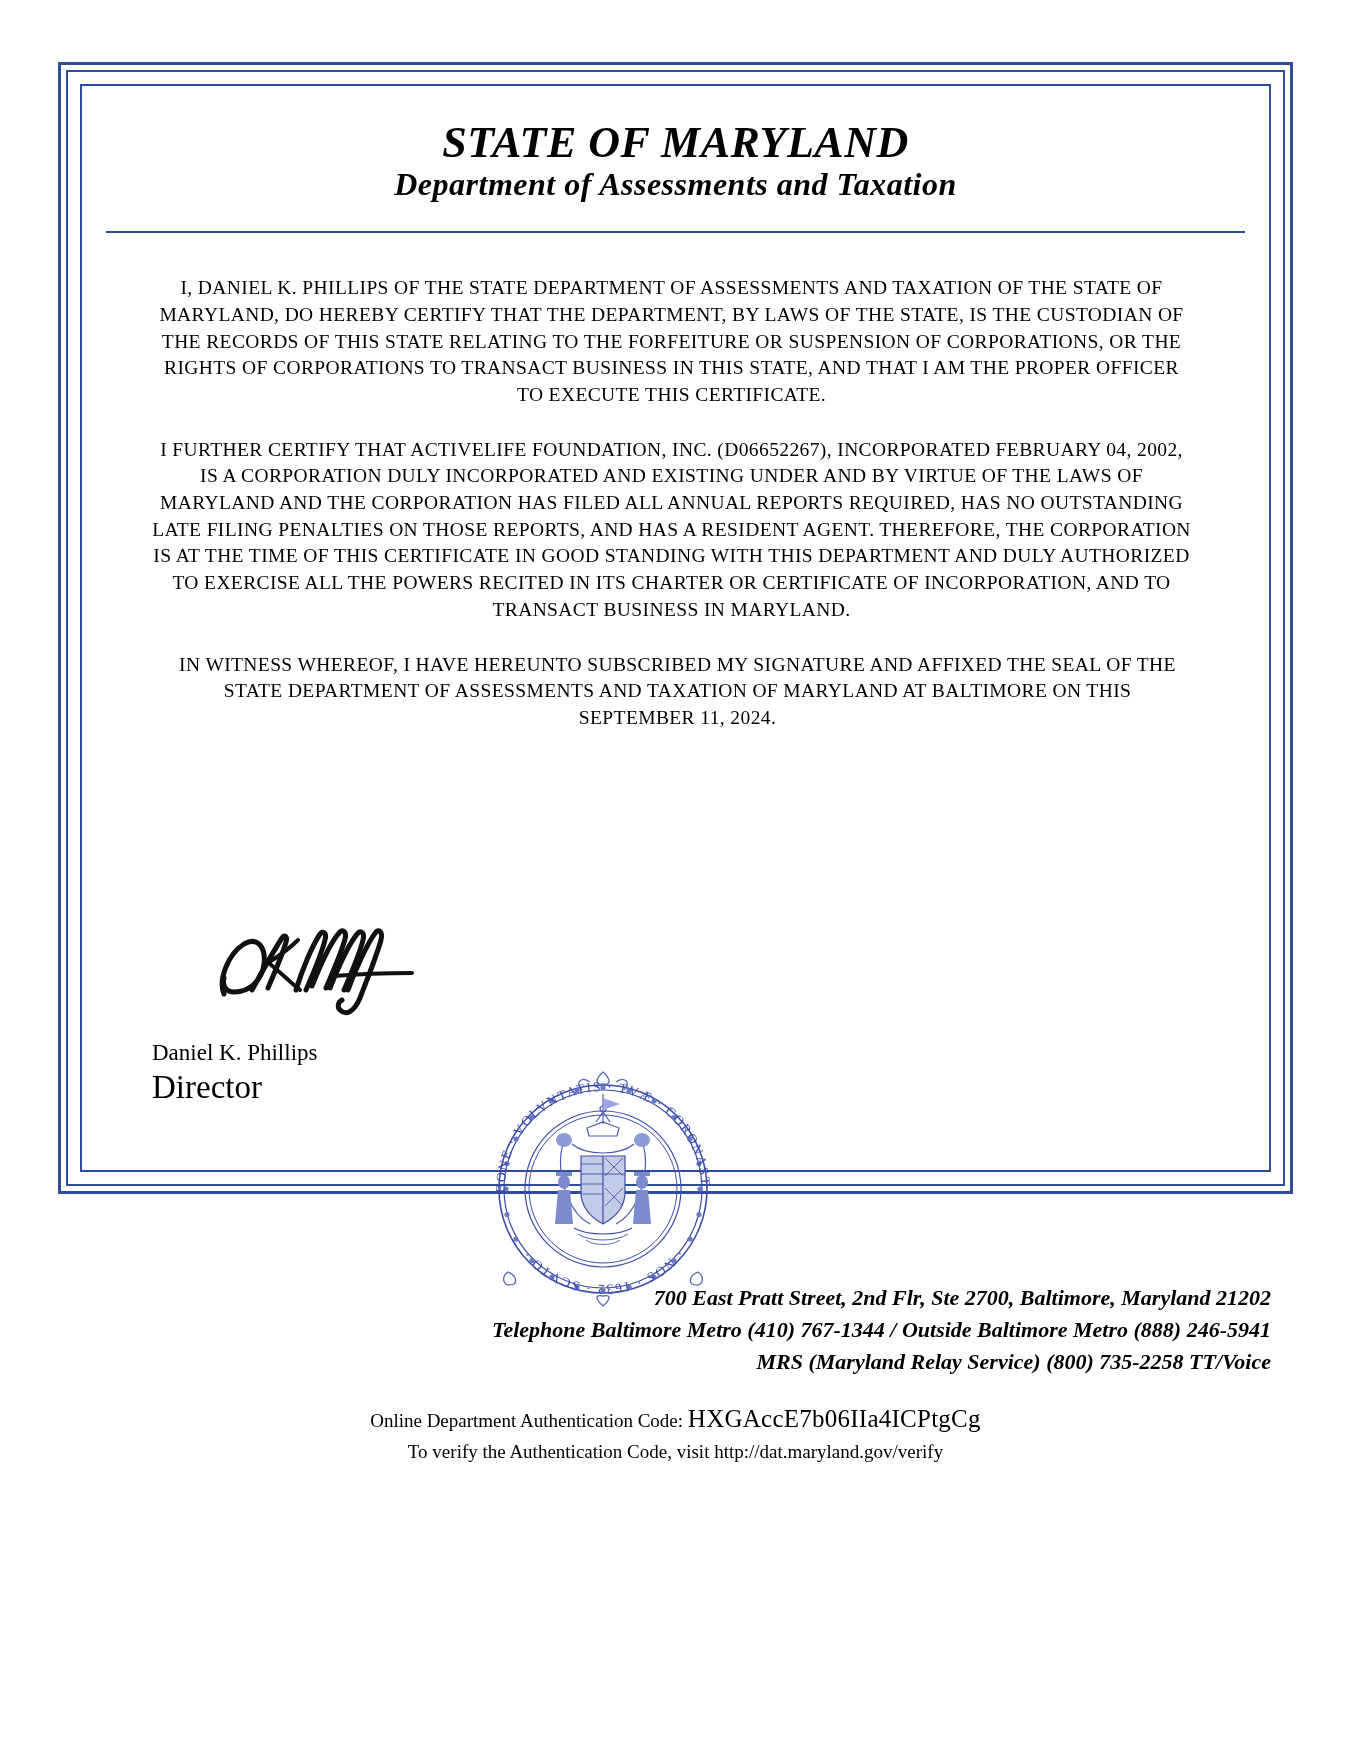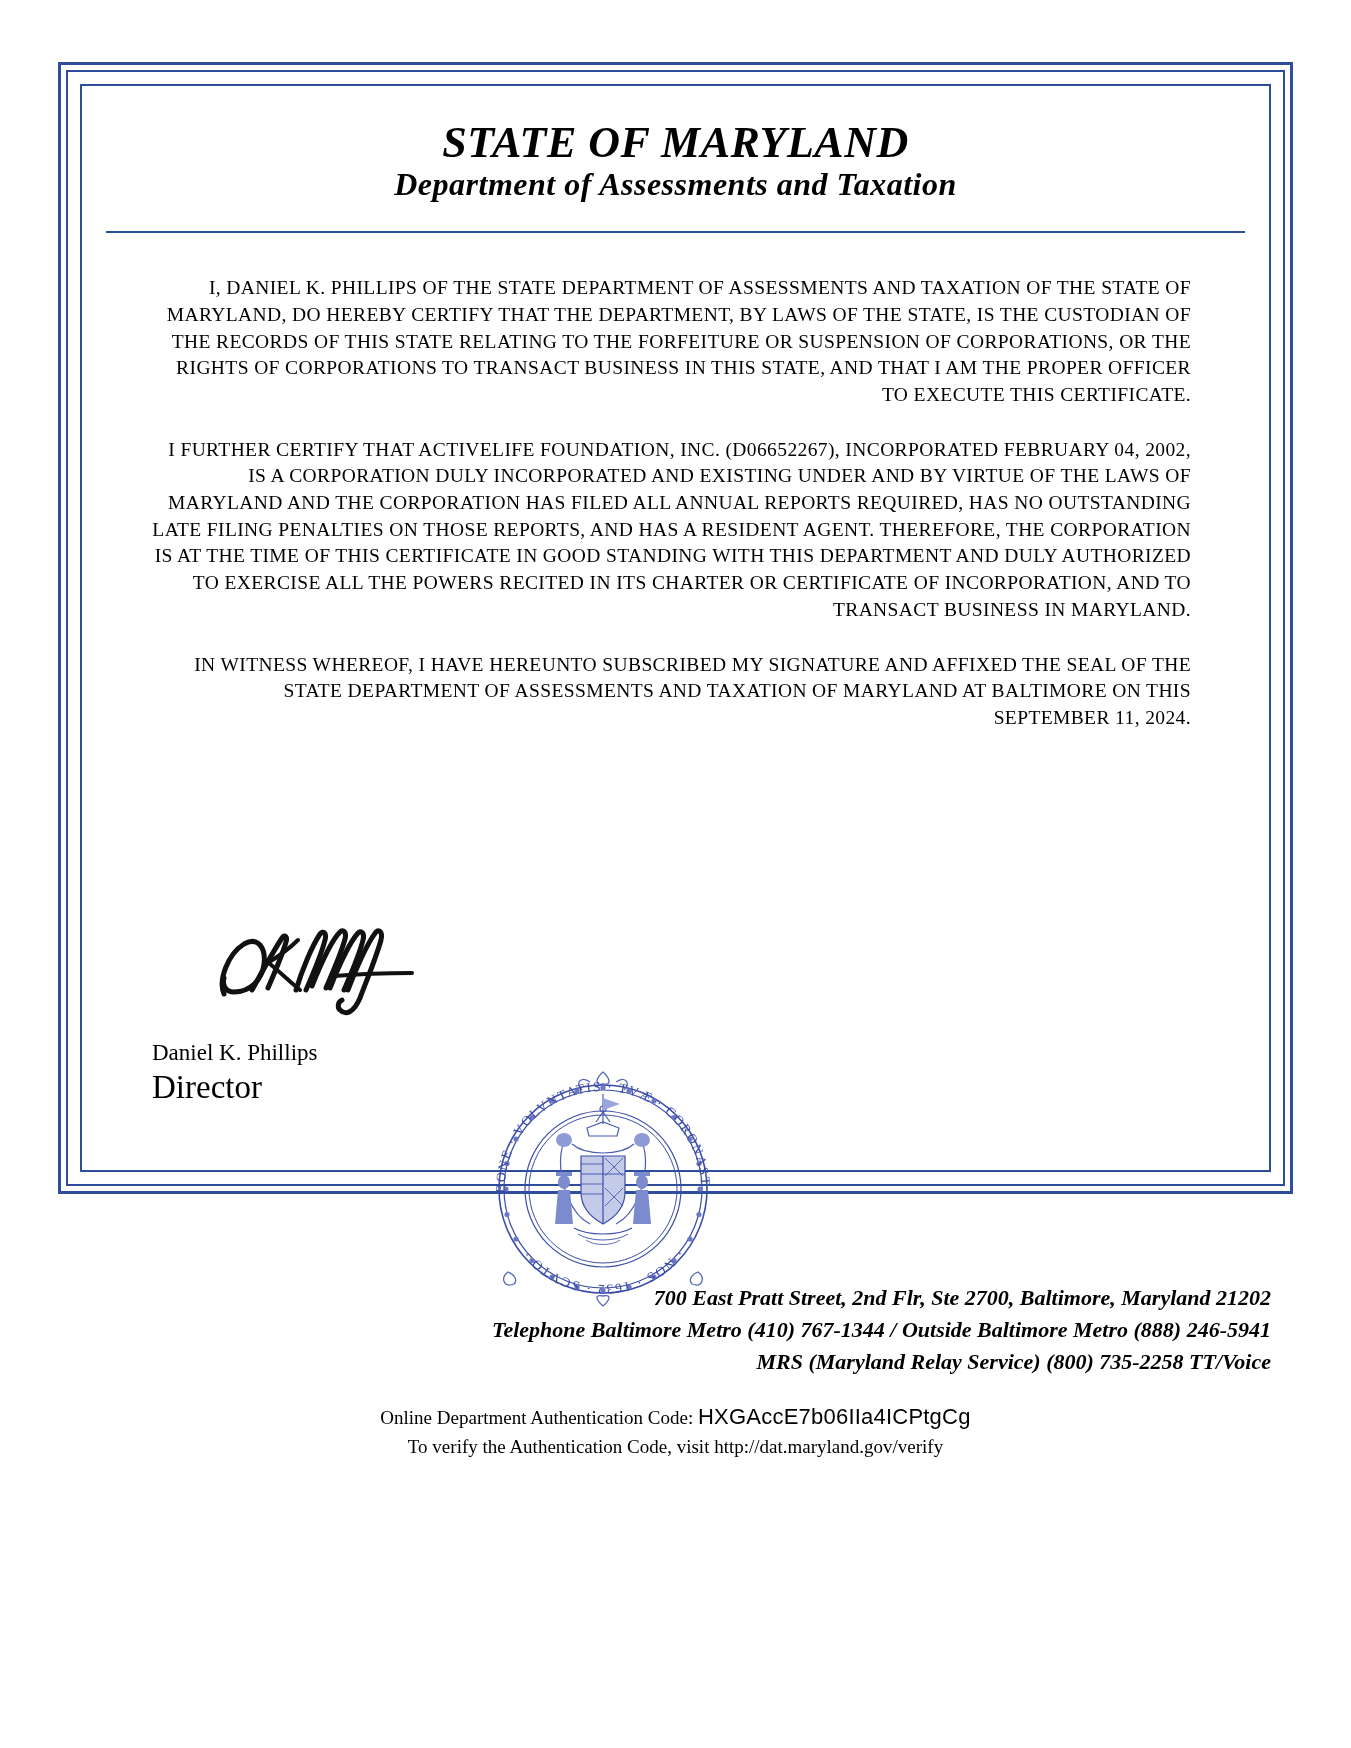--- a/index.html
+++ b/index.html
@@ -77,21 +77,21 @@
   }
 
   
   .body-wrap {
     margin: 42px 80px 0 72px;
   }
   .para {
     font-size: 19.5px;
     line-height: 1.37;
     letter-spacing: 0.02em;
-    text-align: right;
+    text-align: center;
     margin-bottom: 28px;
     font-family: "Liberation Serif", serif;
     font-stretch: condensed;
     transform-origin: left top;
   }
   .para:last-child { margin-bottom: 0; margin-left: 12px; }
 
   
   .sig-area {
     position: absolute;
@@ -140,22 +140,22 @@
     left: 0; right: 0;
     top: 1316px;
     text-align: center;
   }
   .auth-line {
     font-size: 19px;
     line-height: 1.5;
     font-family: "Liberation Serif", serif;
   }
   .auth-code {
-    font-family: Liberation Sans, sans-serif;
-    font-size: 22px;
+    font-family: Liberation Serif, serif;
+    font-size: 25px;
     letter-spacing: 0.01em;
   }
 </style>
 </head>
 <body>
 
 <div class="page">
 
   <div class="frame-outer"></div>
   <div class="frame-mid"></div>

